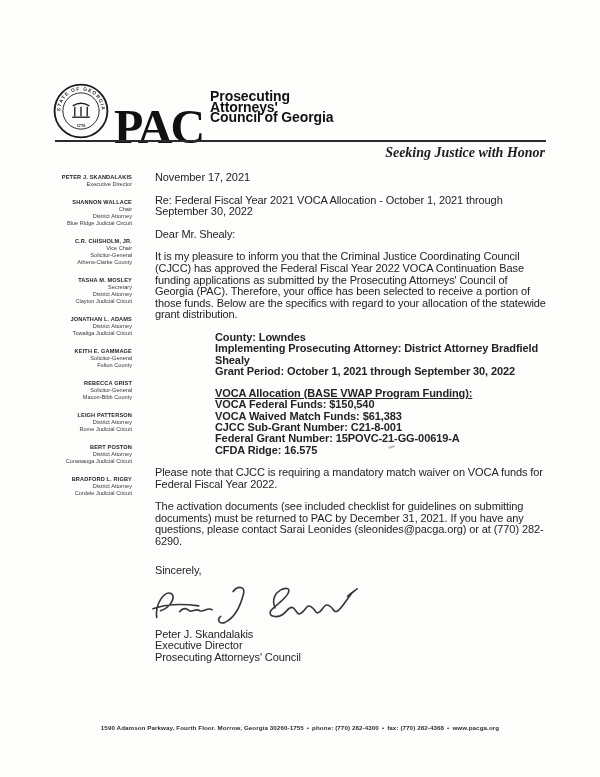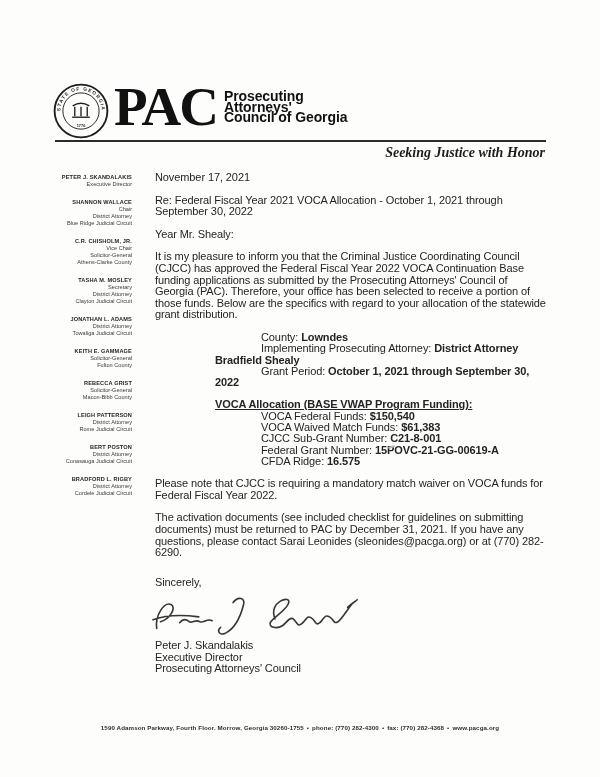--- a/index.html
+++ b/index.html
@@ -2,37 +2,37 @@
 <html><head>
 <meta charset="utf-8">
 <style>
   html,body{margin:0;padding:0;background:#ffffff;}
   body{font-family:"Liberation Sans",sans-serif;color:#262626;}
   #page{position:relative;width:600px;height:777px;background:#fdfdfc;overflow:hidden;}
 
   
   #letterhead{position:absolute;left:52px;top:82px;display:flex;align-items:flex-start;}
   #seal{width:58px;height:58px;flex:0 0 auto;}
-  #pac-acronym{font-family:"Liberation Serif",serif;font-weight:bold;font-size:55px;line-height:50px;letter-spacing:-2px;color:#111;margin-left:4px;}
+  #pac-acronym{font-family:"Liberation Serif",serif;font-weight:bold;font-size:48px;line-height:50px;letter-spacing:-2px;color:#111;margin-left:4px;margin-top:20px;}
   #org-name{margin-left:7px;margin-top:9px;font-weight:bold;font-size:14px;line-height:10.5px;color:#111;letter-spacing:-0.1px;}
   #head-rule{position:absolute;left:55px;right:54px;top:140px;height:2px;background:#2b2b2b;}
   #tagline{position:absolute;right:55px;top:145px;font-family:"Liberation Serif",serif;font-style:italic;font-weight:bold;font-size:14px;color:#1d1d1d;}
 
   
   #board{position:absolute;left:40px;top:174px;width:92px;text-align:right;}
   .member{margin-bottom:11px;}
   .member-name{font-weight:bold;font-size:5.6px;line-height:7px;color:#1f1f1f;letter-spacing:0.15px;}
   .member-line{font-size:5.6px;line-height:7px;color:#3a3a3a;}
 
   
   #letter{position:absolute;left:155px;top:172px;width:393px;font-size:11px;line-height:11.6px;letter-spacing:-0.1px;color:#242424;}
   .block{margin:0 0 11px 0;}
   #grant-details{margin-left:60px;margin-bottom:0;}
   .kv-line{line-height:11.3px;}
-  .kv-label{font-weight:normal;margin-left:46px;}
+  .kv-label{font-weight:bold;}
   .kv-value{font-weight:bold;}
   #allocation-heading{margin-left:60px;margin-top:11px;font-weight:bold;text-decoration:underline;line-height:11.3px;}
   #allocation-items{margin-left:60px;margin-bottom:11px;}
   #closing{margin-top:18px;margin-bottom:0;}
   #signature{display:block;margin:2px 0 0 -4px;}
   #signoff div{line-height:11.3px;}
   #email-link{color:#242424;cursor:pointer;}
   #scan-artifact{position:absolute;left:388px;top:446px;width:7px;height:2px;background:#b9b9b9;transform:rotate(-18deg);border-radius:1px;}
 
   
@@ -124,21 +124,21 @@
       <div class="member">
         <div class="member-name">BRADFORD L. RIGBY</div>
         <div class="member-line">District Attorney</div>
         <div class="member-line">Cordele Judicial Circuit</div>
       </div>
     </div>
 
   <div id="letter">
     <p class="block">November 17, 2021</p>
     <p class="block">Re: Federal Fiscal Year 2021 VOCA Allocation - October 1, 2021 through September 30, 2022</p>
-    <p class="block">Year Mr. Shealy:</p>
+    <p class="block">Dear Mr. Shealy:</p>
     <p class="block">It is my pleasure to inform you that the Criminal Justice Coordinating Council (CJCC) has approved the Federal Fiscal Year 2022 VOCA Continuation Base funding applications as submitted by the Prosecuting Attorneys' Council of Georgia (PAC). Therefore, your office has been selected to receive a portion of those funds. Below are the specifics with regard to your allocation of the statewide grant distribution.</p>
 
     <div id="grant-details">
         <div class="kv-line"><span class="kv-label">County: </span><span class="kv-value">Lowndes</span></div>
         <div class="kv-line"><span class="kv-label">Implementing Prosecuting Attorney: </span><span class="kv-value">District Attorney Bradfield Shealy</span></div>
         <div class="kv-line"><span class="kv-label">Grant Period: </span><span class="kv-value">October 1, 2021 through September 30, 2022</span></div>
       </div>
     <div id="allocation-heading">VOCA Allocation (BASE VWAP Program Funding):</div>
     <div id="allocation-items">
         <div class="kv-line"><span class="kv-label">VOCA Federal Funds: </span><span class="kv-value">$150,540</span></div>

